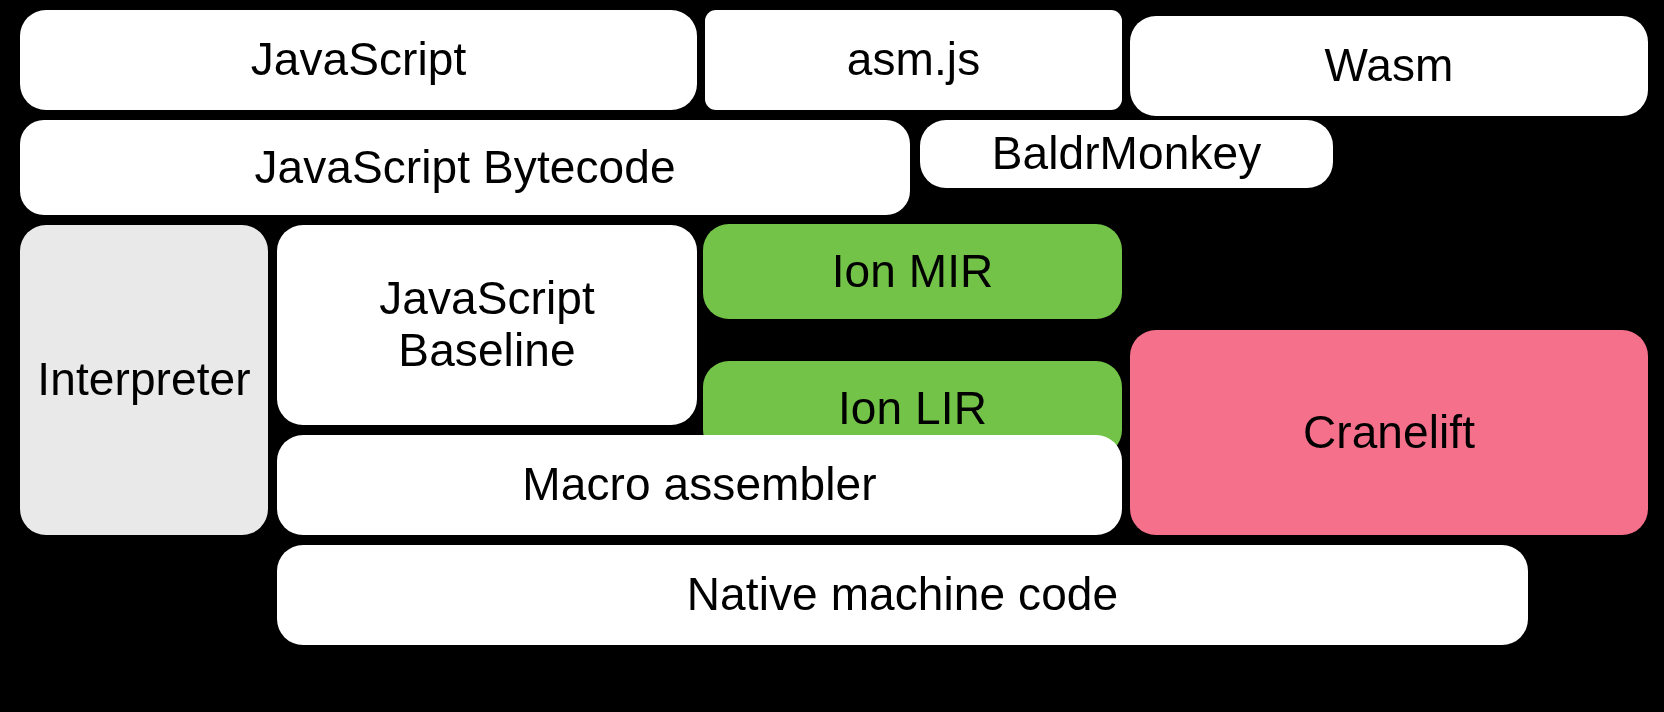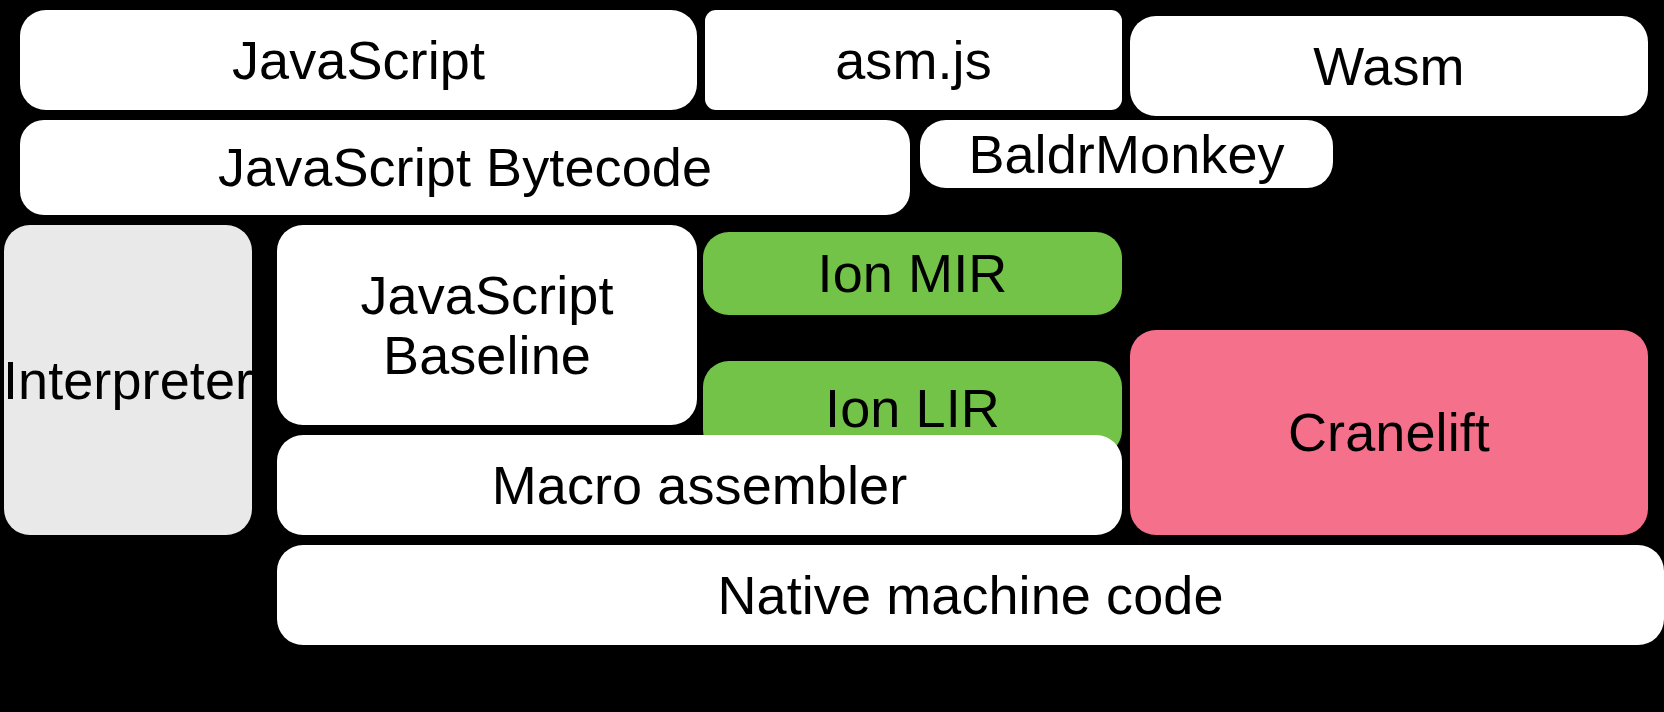--- a/index.html
+++ b/index.html
@@ -20,21 +20,21 @@
   }
   .node {
     position: absolute;
     box-sizing: border-box;
     border-radius: 26px;
     display: flex;
     align-items: center;
     justify-content: center;
     text-align: center;
     color: #000000;
-    font-size: 54px;
+    font-size: 46px;
     line-height: 1.12;
     font-weight: 400;
     letter-spacing: 0.1px;
     white-space: pre-line;
     padding: 2px 10px;
   }
   .fill-white  { background: #ffffff; }
   .fill-gray   { background: #e9e9e9; }
   .fill-green  { background: #72c347; }
   .fill-pink   { background: #f5708b; }
@@ -42,29 +42,29 @@
   
   #node-javascript   { left: 20px;   top: 10px;  width: 677px; height: 100px; }
   #node-asmjs        { left: 705px;  top: 10px;  width: 417px; height: 100px; border-radius: 11px; }
   #node-wasm         { left: 1130px; top: 16px;  width: 518px; height: 100px; }
 
   
   #node-js-bytecode  { left: 20px;   top: 120px; width: 890px; height: 95px; border-radius: 24px;  }
   #node-baldrmonkey  { left: 920px;  top: 120px; width: 413px; height: 68px;  }
 
   
-  #node-interpreter  { left: 4px;   top: 225px; width: 248px; height: 310px; }
+  #node-interpreter  { left: 20px;   top: 225px; width: 248px; height: 310px; }
   #node-js-baseline  { left: 277px;  top: 225px; width: 420px; height: 200px; }
-  #node-ion-mir      { left: 703px;  top: 232px; width: 419px; height: 83px;  }
+  #node-ion-mir      { left: 703px;  top: 224px; width: 419px; height: 95px;  }
   #node-ion-lir      { left: 703px;  top: 330px; width: 419px; height: 95px; margin-top: 31px;  }
   #node-cranelift    { left: 1130px; top: 330px; width: 518px; height: 205px; }
   #node-macro-asm    { left: 277px;  top: 435px; width: 845px; height: 100px; }
 
   
-  #node-native-code  { left: 277px;  top: 545px; width: 1387px; height: 100px; }
+  #node-native-code  { left: 277px;  top: 545px; width: 1251px; height: 100px; }
 </style>
 </head>
 <body>
 
 <div id="diagram-root">
 
   <div class="node fill-white" id="node-javascript">JavaScript</div>
 
   <div class="node fill-white" id="node-asmjs">asm.js</div>
 

